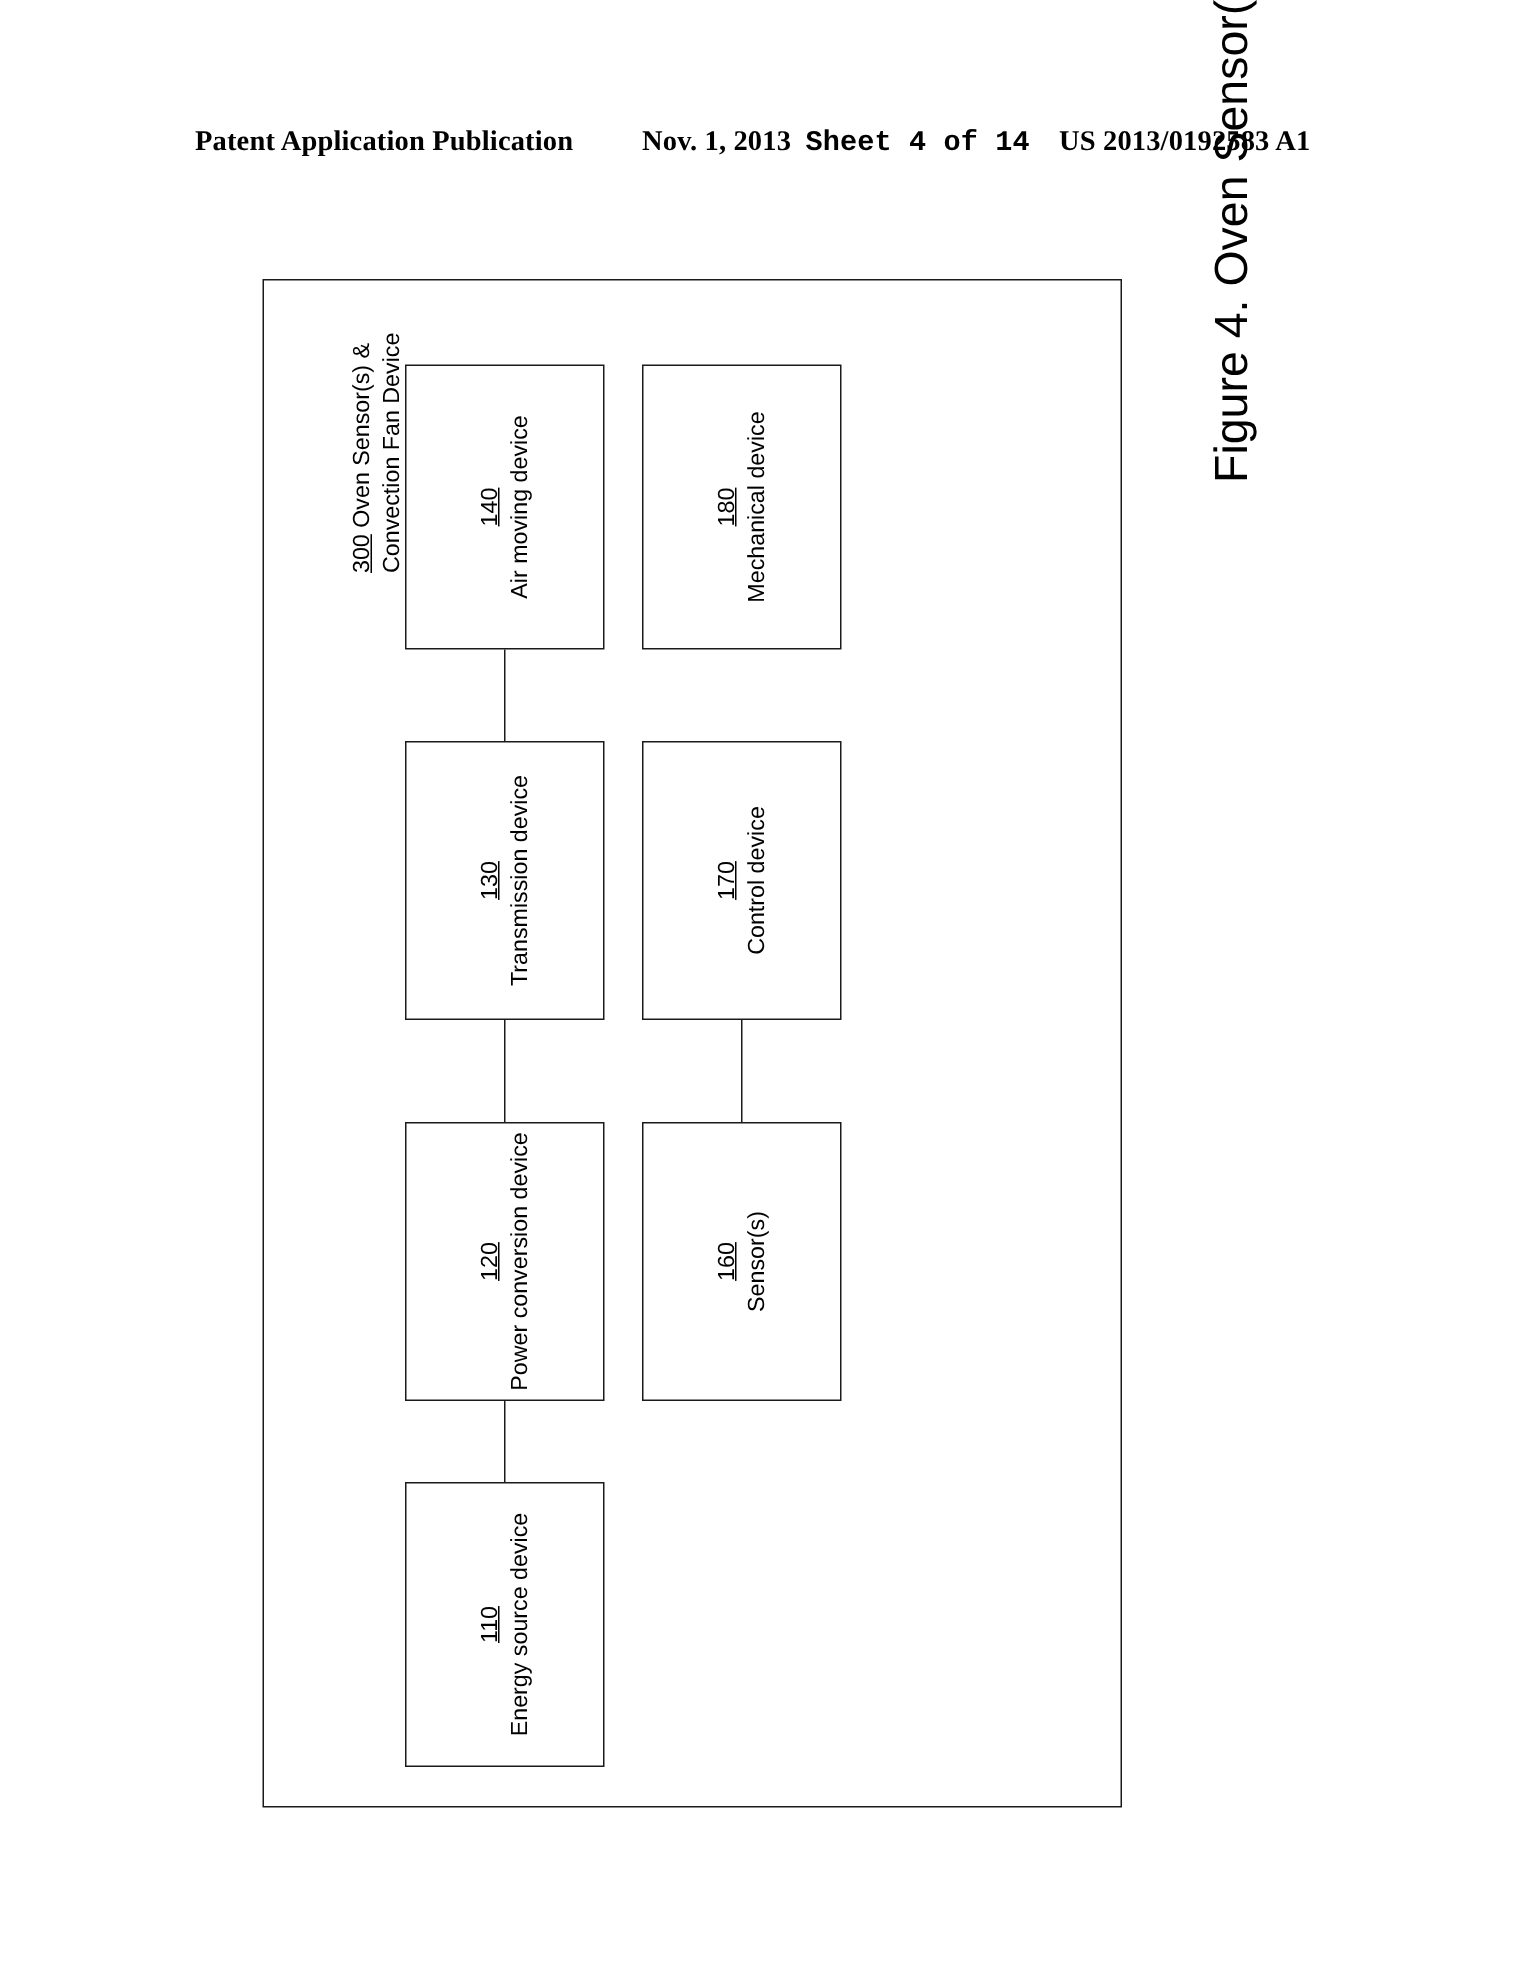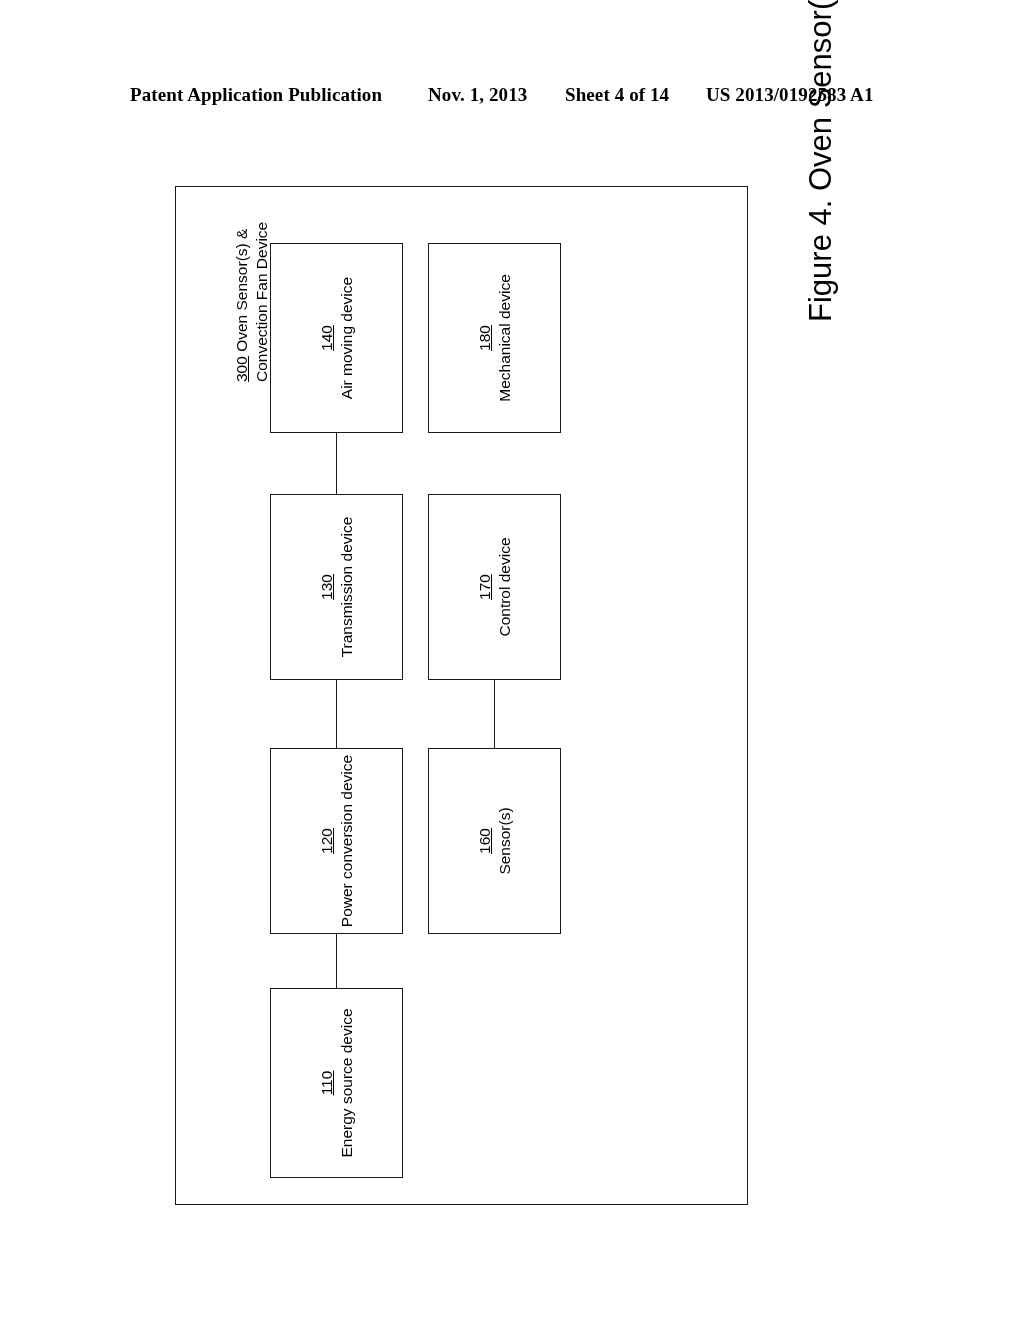--- a/index.html
+++ b/index.html
@@ -39,22 +39,23 @@
     left: 130px;
     top: 0;
   }
   #page-header .hdr-date {
     position: absolute;
     left: 428px;
     top: 0;
   }
   #page-header .hdr-sheet {
     position: absolute;
-    left: 565px;
-    top: 0;
+    left: 537px;
+    top: 0;
+    font-family: Liberation Mono, monospace;
   }
   #page-header .hdr-pubno {
     position: absolute;
     left: 706px;
     top: 0;
   }
 
   
   #figure-caption {
     position: absolute;

